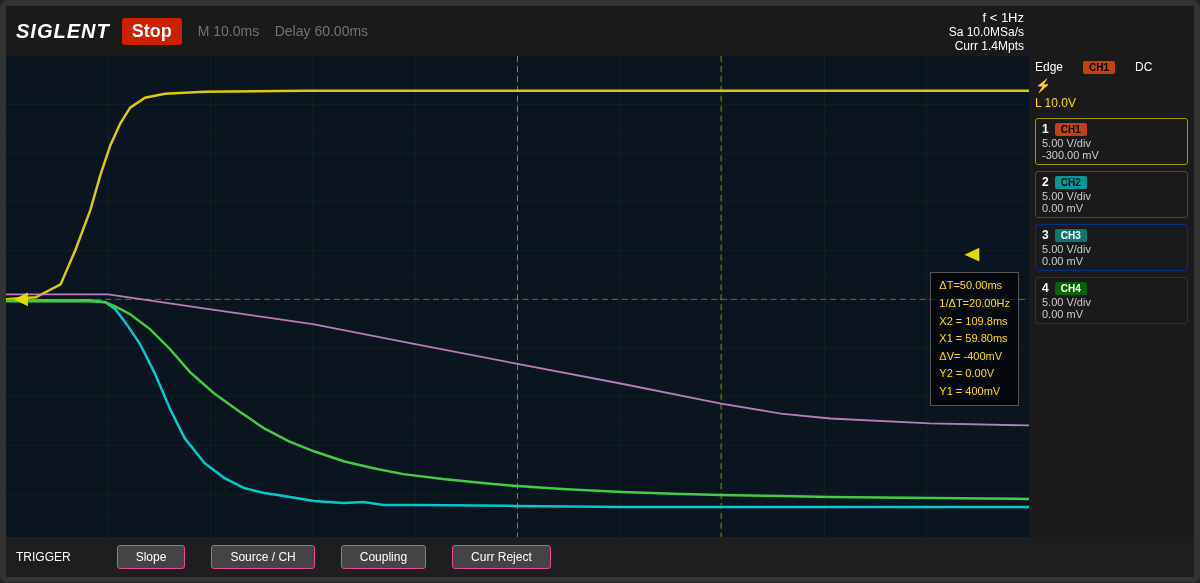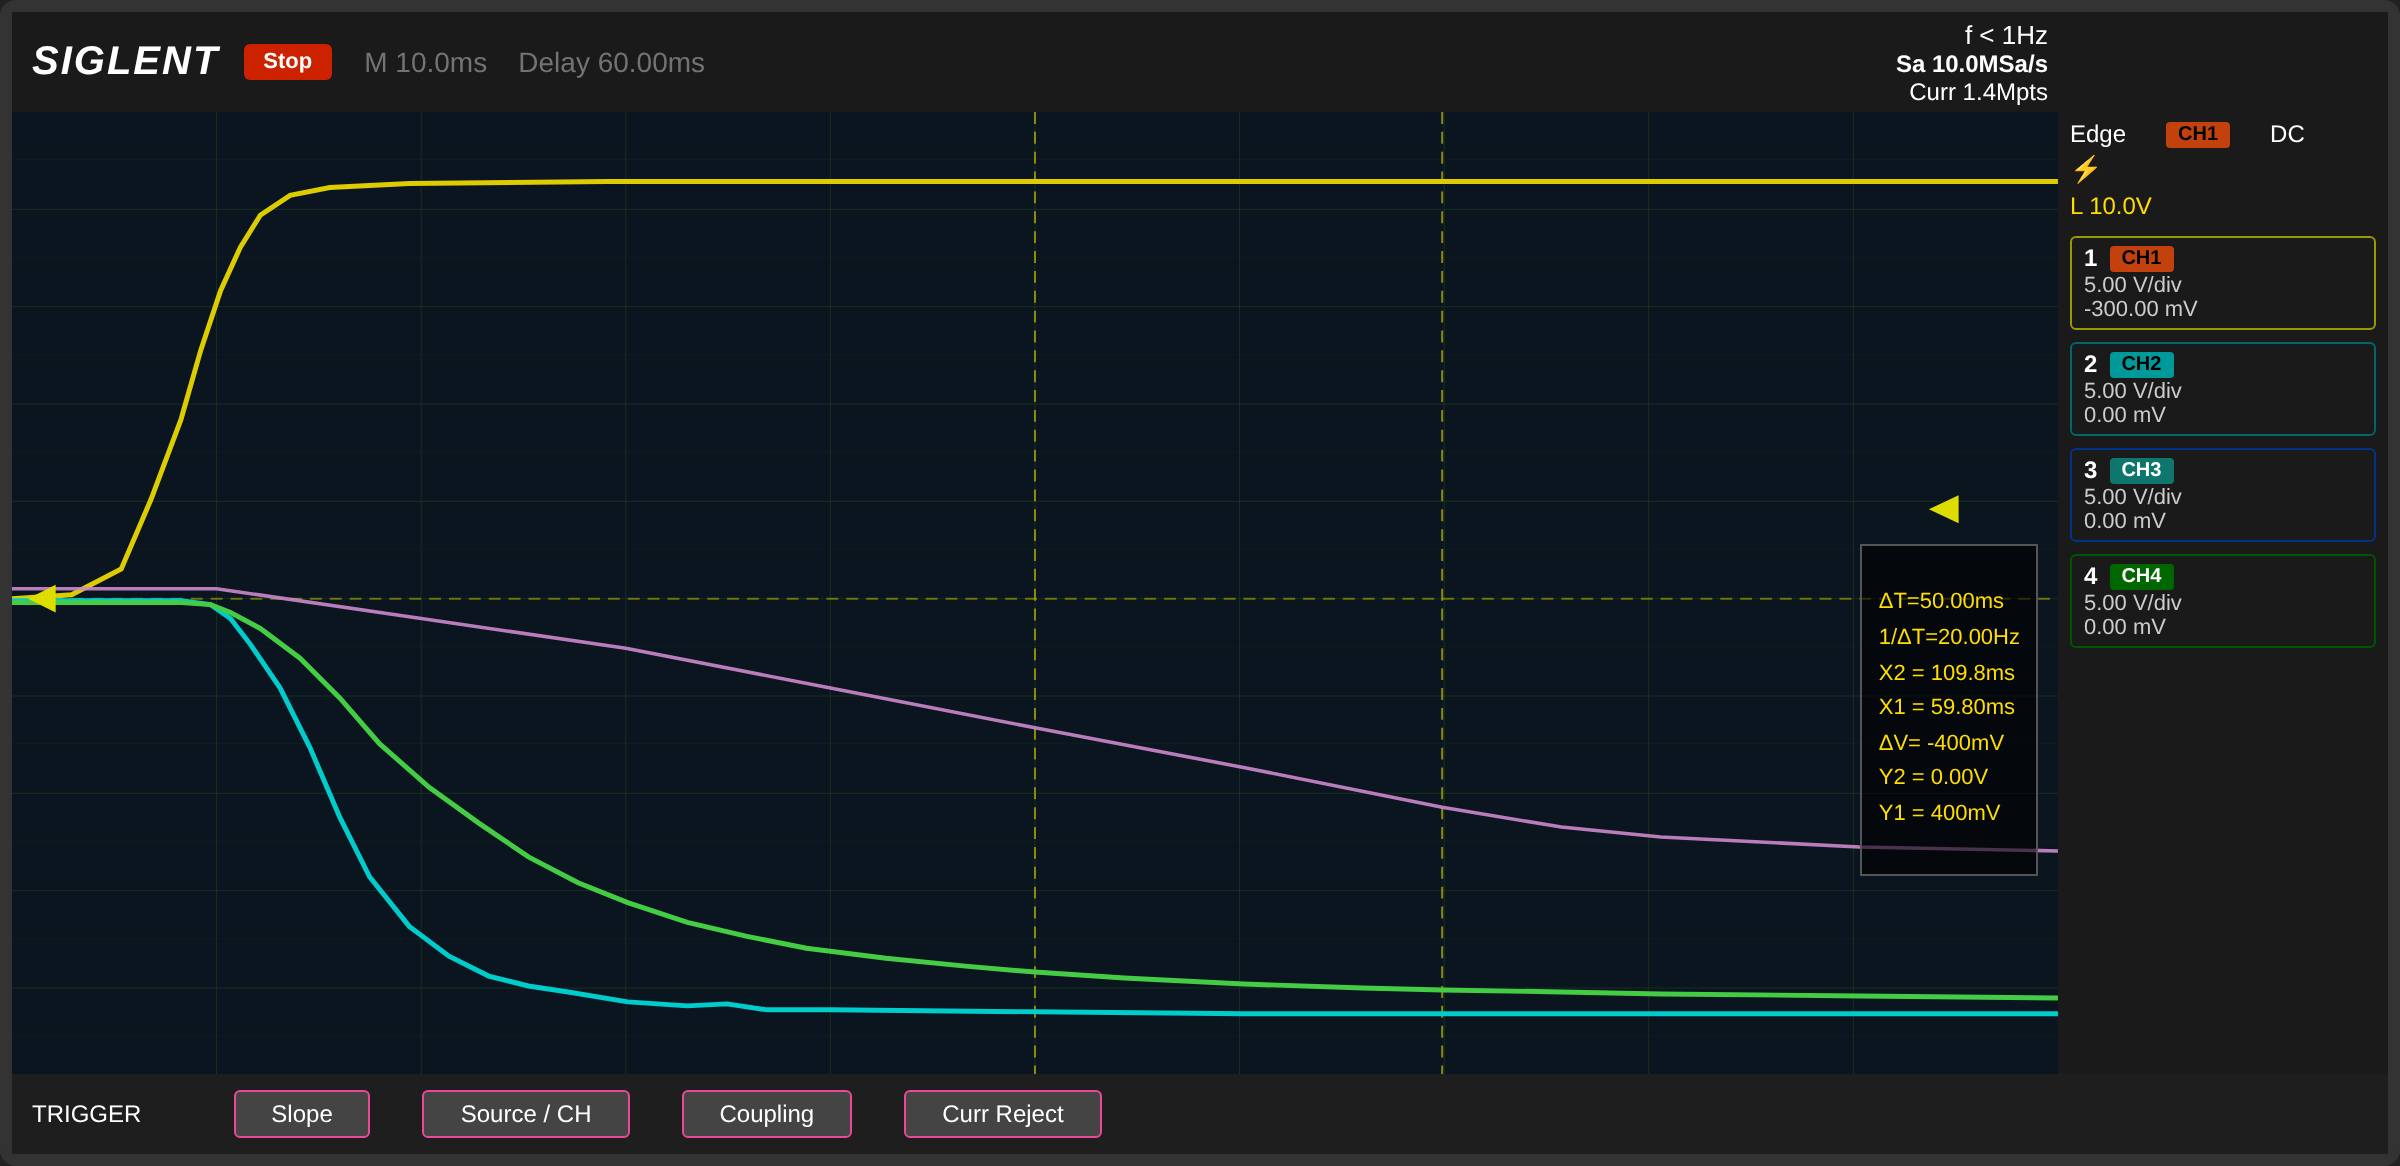--- a/index.html
+++ b/index.html
@@ -33,21 +33,21 @@
       color: #fff;
       font-size: 20px;
       font-weight: bold;
       font-style: italic;
       margin-right: 12px;
       letter-spacing: 1px;
     }
     .stop-btn {
       background: #cc2200;
       color: #fff;
-      font-size: 11px;
+      font-size: 18px;
       font-weight: bold;
       padding: 3px 10px;
       border-radius: 3px;
       margin-right: 16px;
     }
     .time-info {
       color: #737373;
       font-size: 14px;
       margin-right: 20px;
     }
@@ -59,21 +59,20 @@
       flex-direction: column;
       align-items: flex-end;
     }
     .freq-text {
       color: #fff;
       font-size: 13px;
     }
     .sa-text {
       color: #fff;
       font-size: 12px;
-      font-weight: bold;
     }
     .curr-text {
       color: #fff;
       font-size: 12px;
     }
     .main-area {
       display: flex;
       flex: 1;
       min-height: 0;
     }
@@ -156,21 +155,21 @@
     .ch-detail {
       color: #ccc;
       font-size: 11px;
     }
     .measurements-box {
       position: absolute;
       right: 10px;
       top: 45%;
       background: rgba(0,0,0,0.6);
       border: 1px solid #555;
-      padding: 20px 8px;
+      padding: 4px 8px;
       color: #ffdd00;
       font-size: 11px;
       line-height: 1.6;
     }
     .bottom-bar {
       height: 40px;
       background: #1e1e1e;
       display: flex;
       align-items: center;
       padding: 0 10px;

